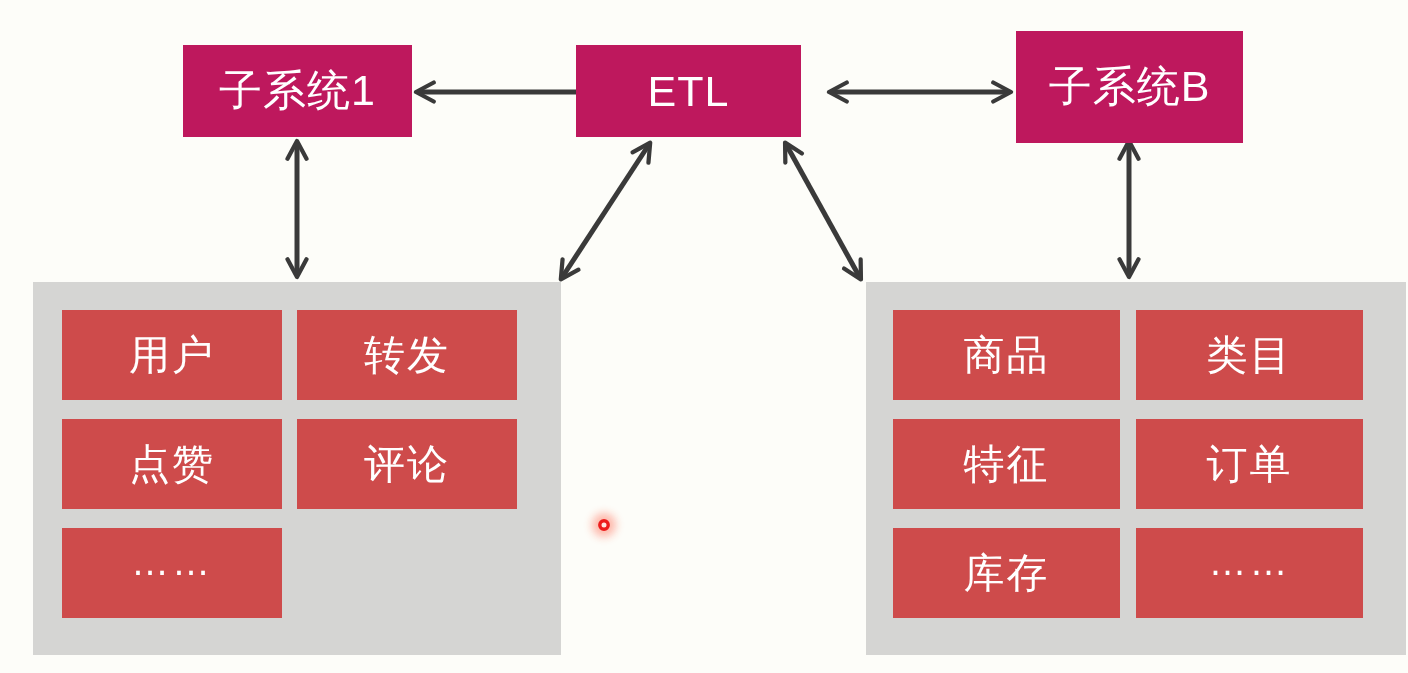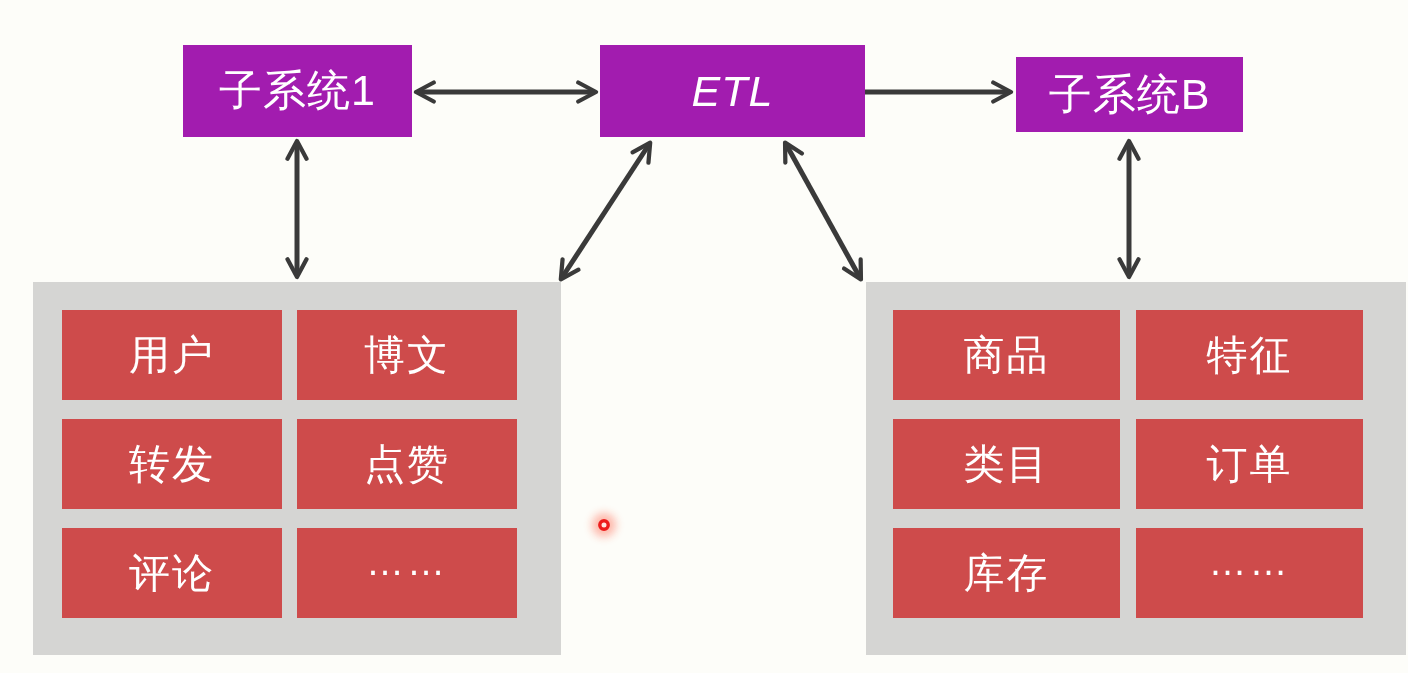--- a/index.html
+++ b/index.html
@@ -7,29 +7,29 @@
     width: 1408px; height: 673px;
     background: #FDFDF9;
     font-family: "Liberation Sans", "DejaVu Sans", sans-serif;
     overflow: hidden;
   }
   .canvas { position: relative; width: 1408px; height: 673px; }
 
   
   .node {
     position: absolute;
-    background: #a21caf;
+    background: #be185d;
     color: #FFFFFF;
     font-size: 43px;
     display: flex; align-items: center; justify-content: center;
     letter-spacing: 1px;
   }
   #node-subsystem1 { left: 183px; top: 45px;  width: 229px; height: 92px; }
-  #node-etl        { left: 600px; top: 45px;  width: 265px; height: 92px; font-style: italic; }
-  #node-subsystemB { left: 1016px; top: 57px; width: 227px; height: 75px; }
+  #node-etl        { left: 576px; top: 45px;  width: 225px; height: 92px; }
+  #node-subsystemB { left: 1016px; top: 31px; width: 227px; height: 112px; }
 
   
   .store {
     position: absolute;
     background: #D5D5D3;
     display: grid;
     box-sizing: border-box;
   }
   #left-store {
     left: 33px; top: 282px; width: 528px; height: 373px;
@@ -91,33 +91,32 @@
   </svg>
 
   <div class="node" id="node-subsystem1">子系统1</div>
 
   <div class="node" id="node-etl">ETL</div>
 
   <div class="node" id="node-subsystemB">子系统B</div>
 
   <div class="store" id="left-store">
     <div class="cell">用户</div>
-    <div class="cell">博文</div>
     <div class="cell">转发</div>
     <div class="cell">点赞</div>
     <div class="cell">评论</div>
     <div class="cell dots">
         <span>……</span>
       </div>
   </div>
 
   <div class="store" id="right-store">
     <div class="cell">商品</div>
+    <div class="cell">类目</div>
     <div class="cell">特征</div>
-    <div class="cell">类目</div>
     <div class="cell">订单</div>
     <div class="cell">库存</div>
     <div class="cell dots">
         <span>……</span>
       </div>
   </div>
 
 </div>
 
 </body></html>

